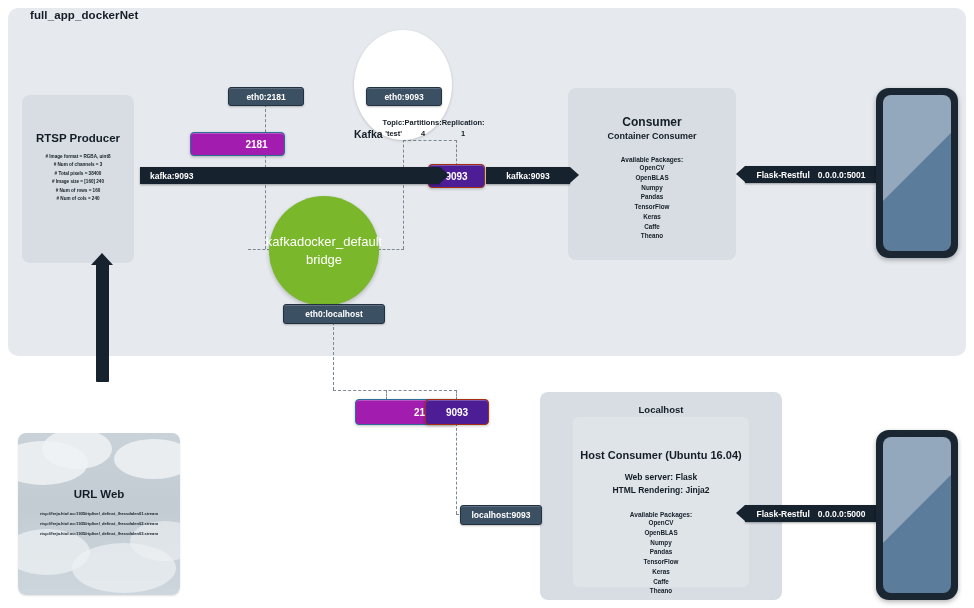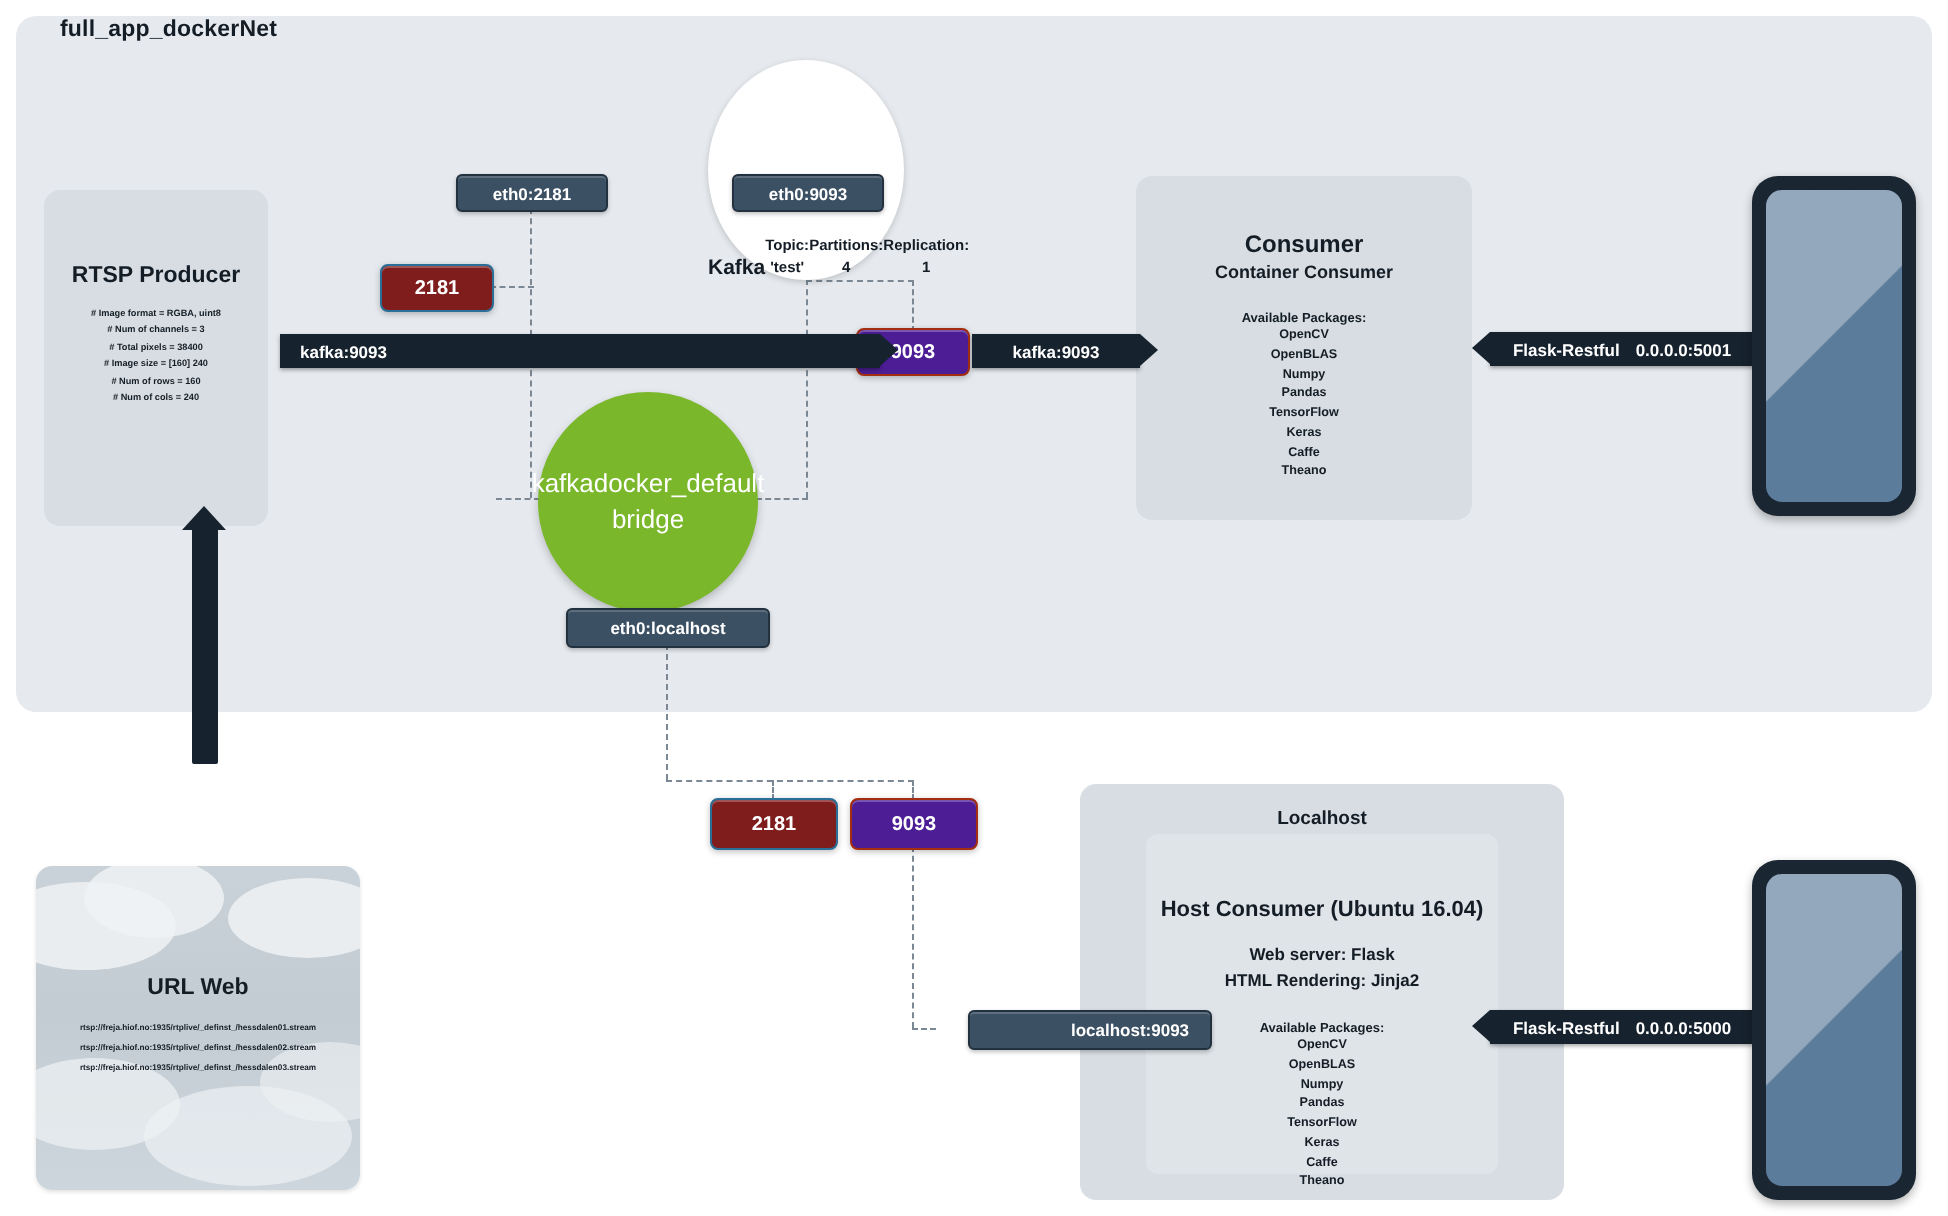--- a/index.html
+++ b/index.html
@@ -41,29 +41,29 @@
   
   .eth-badge{
     position:absolute;background:#3c5063;border:1.4px solid #22313f;border-radius:3px;
     color:#ffffff;font-size:8.5px;font-weight:bold;
     display:flex;align-items:center;justify-content:center;
     box-shadow:0 1px 2px rgba(0,0,0,.25), inset 0 1px 0 rgba(255,255,255,.18);
   }
   #eth-zk{left:228px;top:87px;width:74px;height:17px;}
   #eth-kafka{left:366px;top:87px;width:74px;height:17px;}
   #eth-localhost{left:283px;top:304px;width:100px;height:18px;}
-  #localhost-9093{left:484px;top:505px;width:80px;height:18px;padding-left:40px;}
+  #localhost-9093{left:460px;top:505px;width:80px;height:18px;}
 
   
   .port{
     position:absolute;border-radius:4px;color:#ffffff;font-weight:bold;font-size:10px;
     display:flex;align-items:center;justify-content:center;
     box-shadow:0 1px 3px rgba(0,0,0,.25), inset 0 1px 0 rgba(255,255,255,.25);
   }
-  .port.blue{background:#7f1d1d;border:1.5px solid #2b6f99;}
+  .port.blue{background:#a21caf;border:1.5px solid #2b6f99;padding-left:38px;}
   .port.red{background:#4c1d95;border:1.5px solid #a32e11;}
   #port-2181-top{left:190px;top:132px;width:55px;height:22px;}
   #port-9093-top{left:428px;top:164px;width:55px;height:22px;}
   #port-2181-bot{left:355px;top:399px;width:62px;height:24px;}
   #port-9093-bot{left:425px;top:399px;width:62px;height:24px;}
 
   
   #bridge{
     position:absolute;left:269px;top:196px;width:110px;height:110px;border-radius:50%;
     background:#7ab72b;box-shadow:0 2px 4px rgba(0,0,0,.22);

